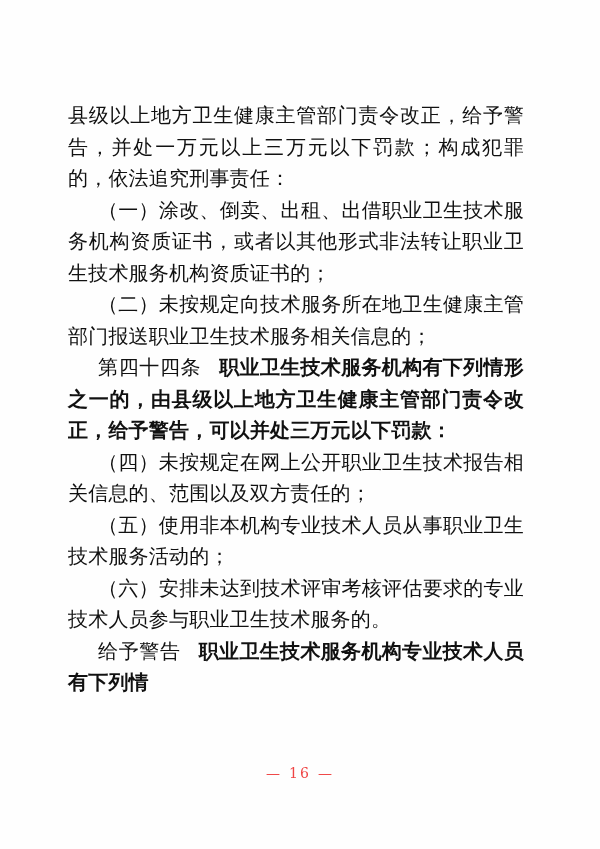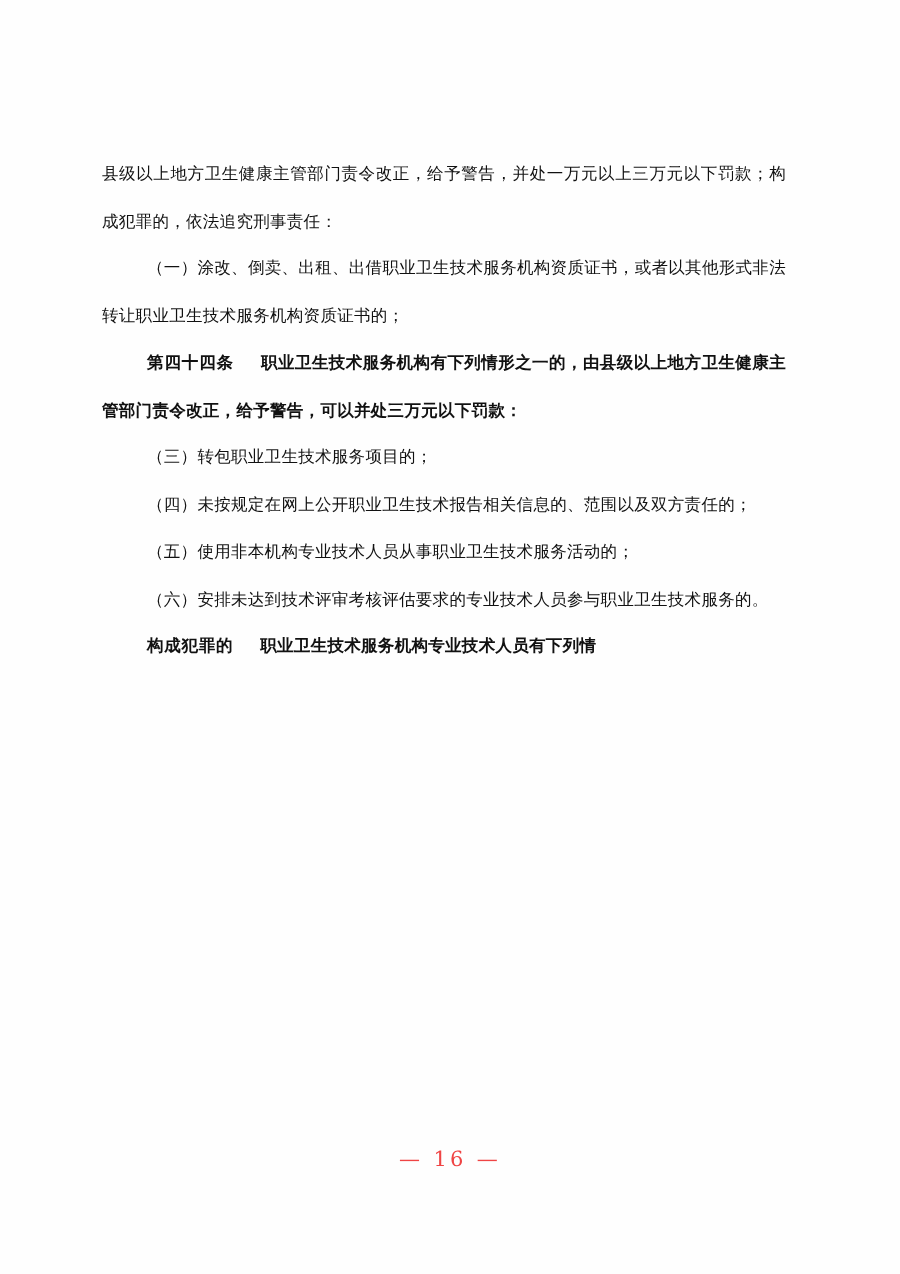--- a/index.html
+++ b/index.html
@@ -23,36 +23,36 @@
     height: 849px;
     background: #fefefe;
   }
   .content {
     position: absolute;
     left: 68px;
     top: 100px;
     width: 456px;
   }
   .para {
-    font-size: 11px;
+    font-size: 20px;
     line-height: 31.5px;
     letter-spacing: 0.2px;
     text-align: justify;
     text-justify: inter-ideograph;
     margin: 0 0 0 0;
     color: #111111;
   }
   .indent {
     text-indent: 30px;
   }
   .article {
     font-weight: bold;
   }
   .article .art-label {
-    font-weight: bold;
+    font-weight: normal;
     letter-spacing: 0.5px;
   }
   .article .art-gap {
     display: inline-block;
     width: 18px;
   }
   .article .art-body {
     font-weight: bold;
   }
   .footer {
@@ -77,39 +77,39 @@
 </head>
 <body>
 
 <div class="page">
   <div class="content">
 
     <p class="para">县级以上地方卫生健康主管部门责令改正，给予警告，并处一万元以上三万元以下罚款；构成犯罪的，依法追究刑事责任：</p>
 
     <p class="para indent">（一）涂改、倒卖、出租、出借职业卫生技术服务机构资质证书，或者以其他形式非法转让职业卫生技术服务机构资质证书的；</p>
 
+    <p class="para indent">（二）未按规定向技术服务所在地卫生健康主管部门报送职业卫生技术服务相关信息的；</p>
 
 
 
     <p class="para indent article">
       <span class="art-label">第四十四条</span><span class="art-gap"></span><span class="art-body">职业卫生技术服务机构有下列情形之一的，由县级以上地方卫生健康主管部门责令改正，给予警告，可以并处三万元以下罚款：</span>
     </p>
 
 
 
-    <p class="para indent">（三）转包职业卫生技术服务项目的；</p>
 
     <p class="para indent">（四）未按规定在网上公开职业卫生技术报告相关信息的、范围以及双方责任的；</p>
 
     <p class="para indent">（五）使用非本机构专业技术人员从事职业卫生技术服务活动的；</p>
 
     <p class="para indent">（六）安排未达到技术评审考核评估要求的专业技术人员参与职业卫生技术服务的。</p>
 
     <p class="para indent article">
-      <span class="art-label">构成犯罪的</span><span class="art-gap"></span><span class="art-body">职业卫生技术服务机构专业技术人员有下列情</span>
+      <span class="art-label">给予警告</span><span class="art-gap"></span><span class="art-body">职业卫生技术服务机构专业技术人员有下列情</span>
     </p>
 
   </div>
 
   <div class="footer">
     <span class="dash">—</span><span class="pagenum">16</span><span class="dash">—</span>
   </div>
 </div>
 
 </body></html>

